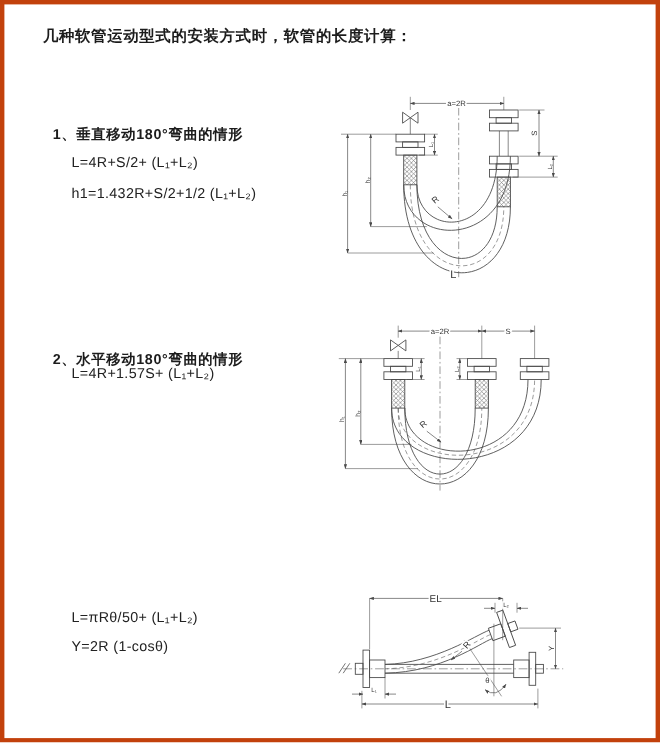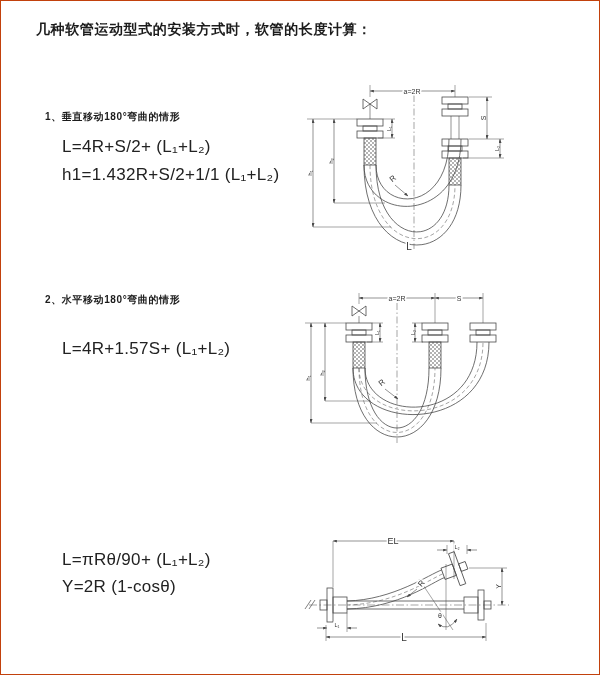--- a/index.html
+++ b/index.html
@@ -1,52 +1,52 @@
 <!DOCTYPE html>
 <html><head>
 <meta charset="utf-8">
 <style>
   html,body{margin:0;padding:0;background:#fff;}
   .page{
     position:relative;width:600px;height:675px;background:#ffffff;overflow:hidden;
     font-family:"Liberation Sans","DejaVu Sans",sans-serif;color:#1c1c1c;
-    border:1px solid #c2410c;box-sizing:border-box;
+    border:4px solid #c2410c;box-sizing:border-box;
   }
   .title{
     position:absolute;left:35px;top:20px;font-size:14px;font-weight:700;
     letter-spacing:0.6px;white-space:nowrap;
   }
   .sec-h{
-    position:absolute;left:44px;font-size:10px;font-weight:700;
+    position:absolute;left:44px;font-size:13px;font-weight:700;
     letter-spacing:0.6px;white-space:nowrap;
   }
   .formula{
-    position:absolute;left:61px;font-size:17px;font-weight:400;color:#222;
+    position:absolute;left:61px;font-size:13px;font-weight:400;color:#222;
     letter-spacing:0.3px;white-space:nowrap;
   }
   .diag{position:absolute;}
   svg{display:block;}
   svg text{fill:#333;font-family:"Liberation Sans","DejaVu Sans",sans-serif;}
   .ko{paint-order:stroke;stroke:#ffffff;stroke-width:3px;}
 </style>
 </head>
 <body>
 
 <div class="page">
 
   <div class="title">几种软管运动型式的安装方式时，软管的长度计算：</div>
 
   <div class="sec-h" style="top:109px">1、垂直移动180°弯曲的情形</div>
   <div class="formula" style="top:136px">L=4R+S/2+ (L₁+L₂)</div>
-  <div class="formula" style="top:164px">h1=1.432R+S/2+1/1 (L₁+L₂)</div>
-
-  <div class="sec-h" style="top:292px">2、水平移动180°弯曲的情形</div>
-  <div class="formula" style="top:338px">L=4R+1.57S+ (L₁+L₂)</div>
-
-  <div class="formula" style="top:549px">L=πRθ/90+ (L₁+L₂)</div>
+  <div class="formula" style="top:164px">h1=1.432R+S/2+1/2 (L₁+L₂)</div>
+
+  <div class="sec-h" style="top:314px">2、水平移动180°弯曲的情形</div>
+  <div class="formula" style="top:328px">L=4R+1.57S+ (L₁+L₂)</div>
+
+  <div class="formula" style="top:549px">L=πRθ/50+ (L₁+L₂)</div>
   <div class="formula" style="top:576px">Y=2R (1-cosθ)</div>
 
   <div class="diag" style="left:298px;top:76px">
   <svg width="234" height="184" viewBox="0 0 234 184">
     <defs>
       <marker id="arr" markerWidth="7" markerHeight="5" refX="6.5" refY="2.5" orient="auto">
         <path d="M0,0 L7,2.5 L0,5 z" fill="#4a4a4a"></path>
       </marker>
       <marker id="arrS" markerWidth="7" markerHeight="5" refX="0.5" refY="2.5" orient="auto">
         <path d="M7,0 L0,2.5 L7,5 z" fill="#4a4a4a"></path>

